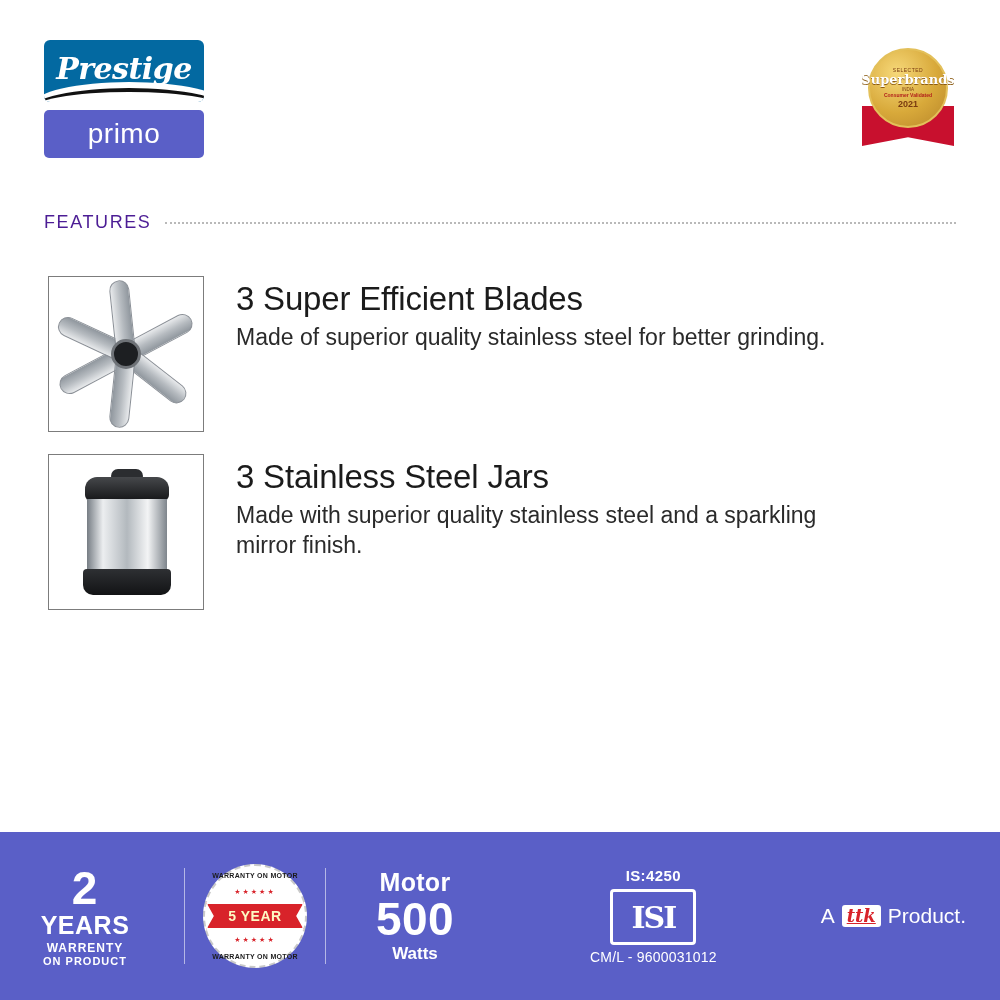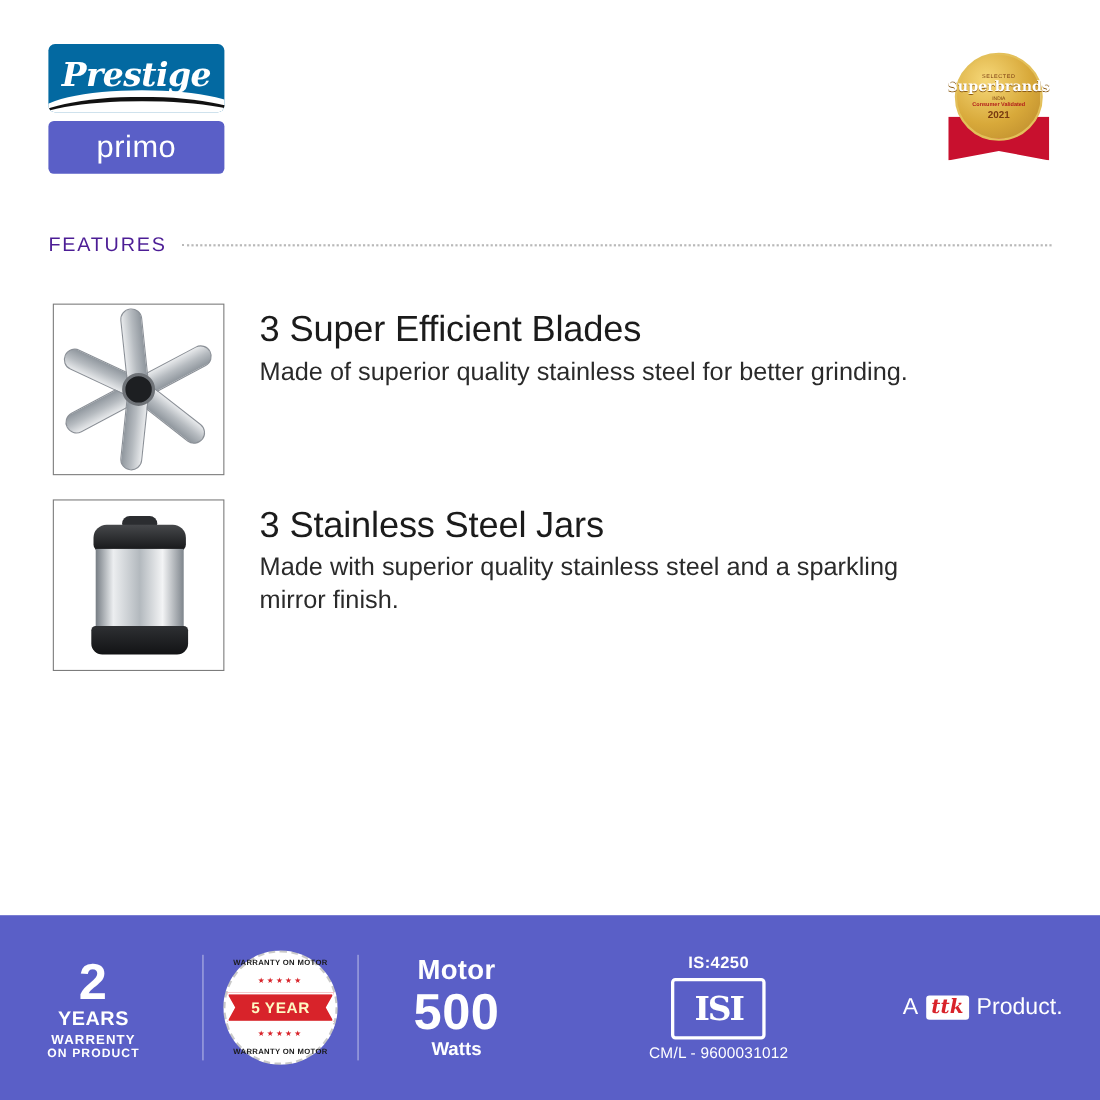--- a/index.html
+++ b/index.html
@@ -275,21 +275,21 @@
     width: 170px;
     text-align: center;
     line-height: 1;
   }
   .f-years .num {
     font-size: 46px;
     font-weight: bold;
     letter-spacing: 1px;
   }
   .f-years .yr {
-    font-size: 18px;
+    font-size: 25px;
     font-weight: bold;
     letter-spacing: 0.5px;
     margin-top: 2px;
   }
   .f-years .w1 { font-size: 12px; font-weight: bold; letter-spacing: 1px; margin-top: 4px; }
   .f-years .w2 { font-size: 11px; font-weight: bold; letter-spacing: 1px; margin-top: 2px; }
 
   .divider {
     width: 1px;
     height: 96px;
@@ -382,20 +382,21 @@
   .ttk-logo {
     background: #ffffff;
     color: #d8232a;
     font-family: "DejaVu Serif", serif;
     font-weight: bold;
     font-style: italic;
     font-size: 18px;
     padding: 1px 5px;
     border-radius: 3px;
     line-height: 1.1;
+    text-decoration: underline;
   }
 </style>
 </head>
 <body>
 
 <div class="page">
 
   <div class="header">
 
     <div class="logo-block">

